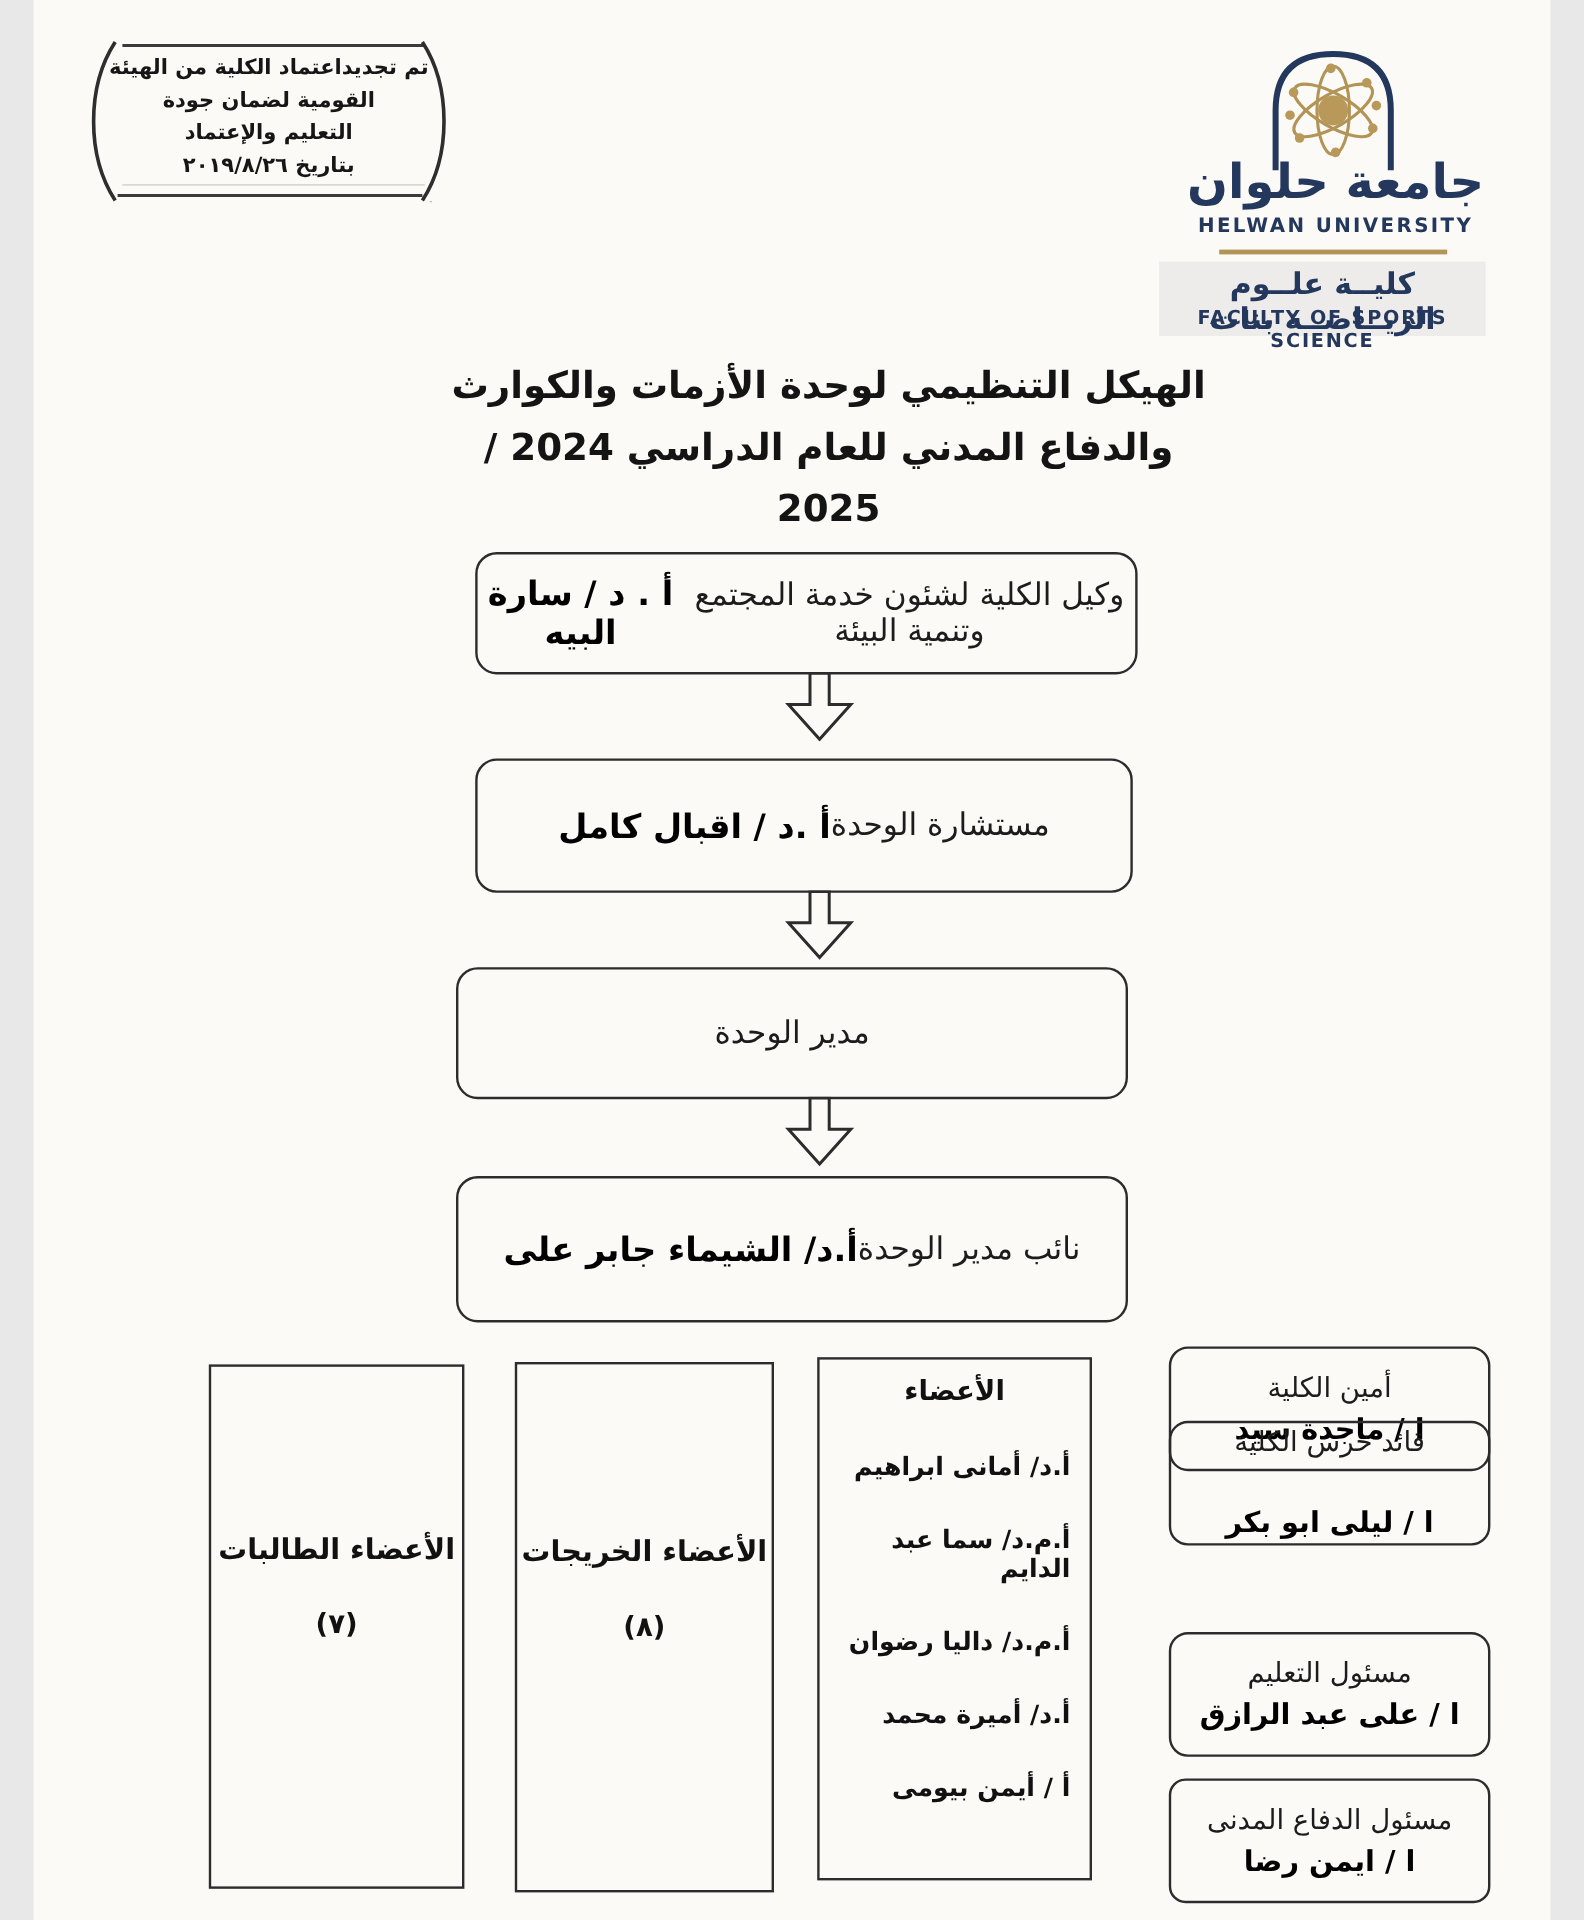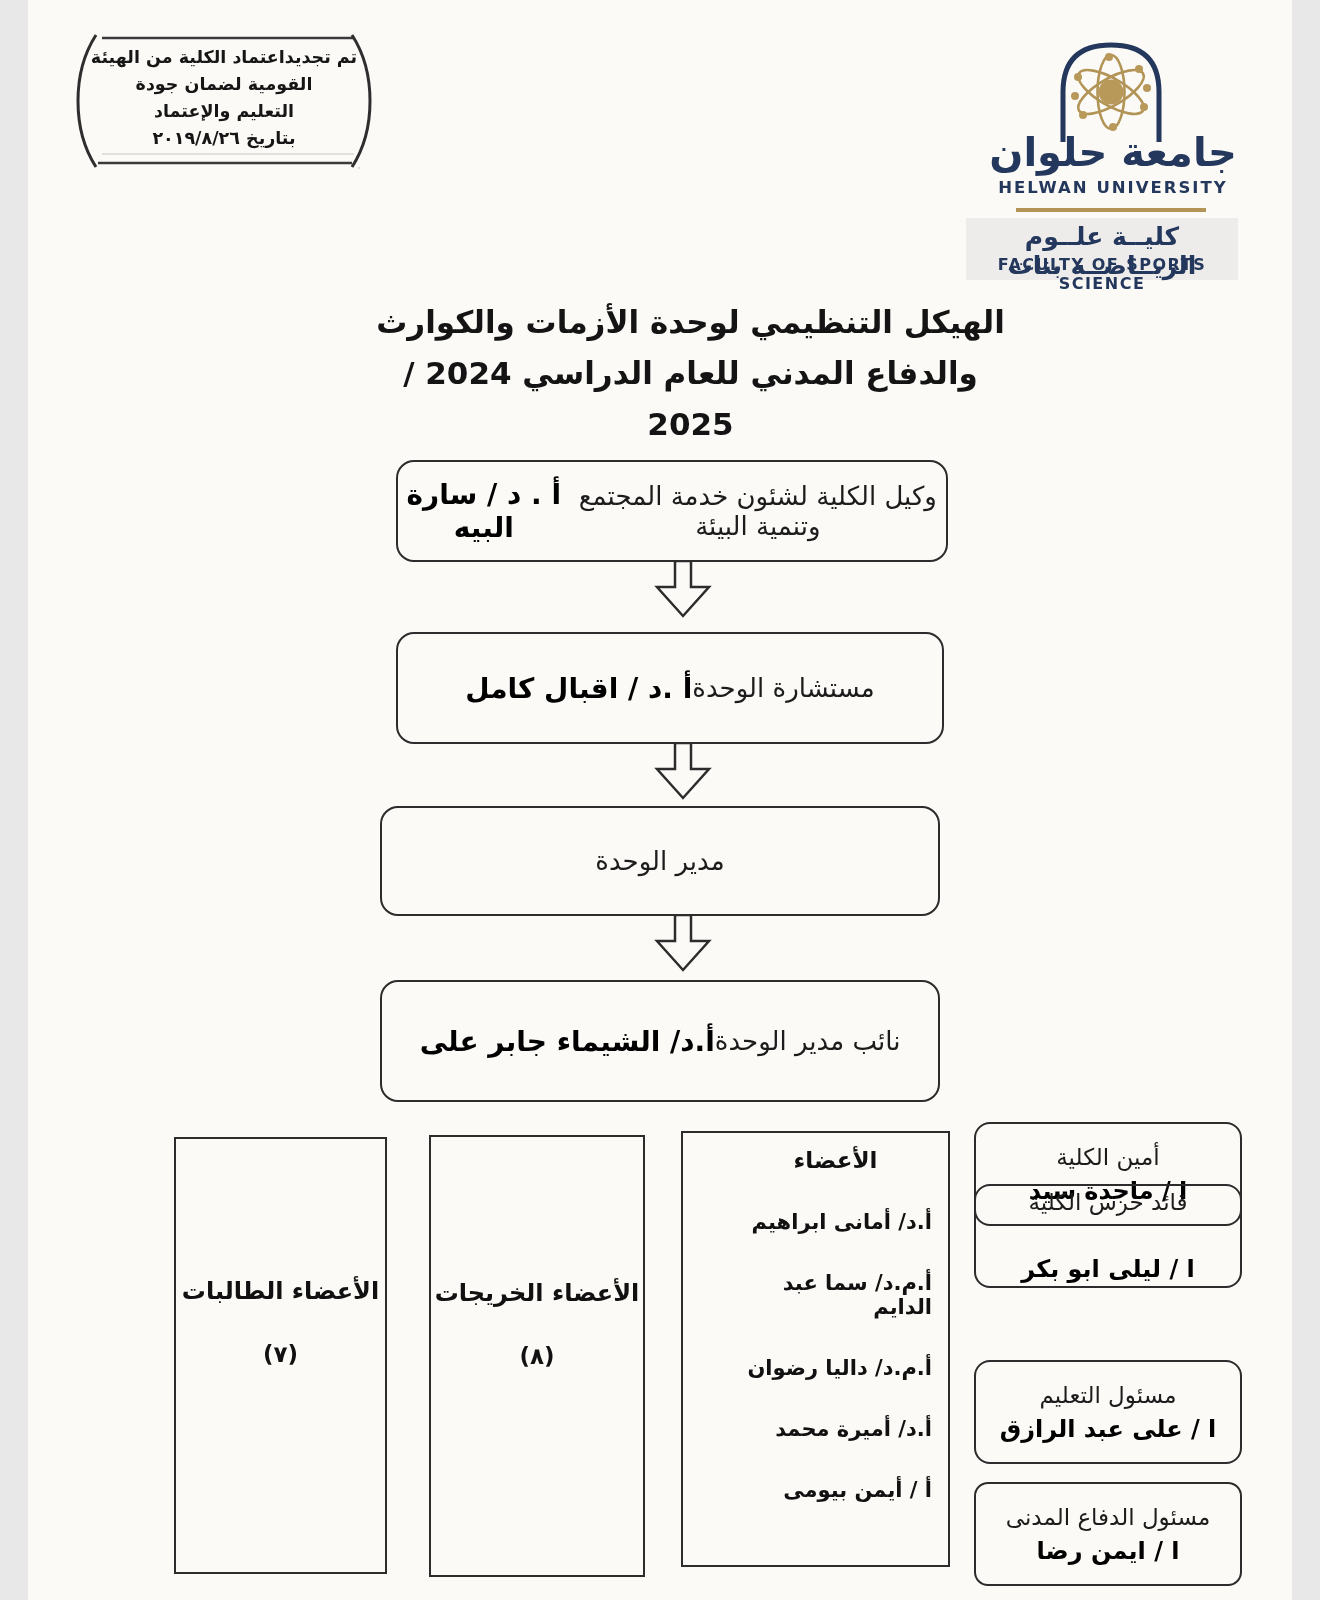--- a/index.html
+++ b/index.html
@@ -51,21 +51,21 @@
   .rectbox{border:2.5px solid #2c2c2c;display:flex;flex-direction:column;
     align-items:center;justify-content:center;text-align:center;row-gap:36px;}
   .rectbox .glabel{font-size:24px;font-weight:700;color:#111;}
   .rectbox .gcount{font-size:23px;font-weight:700;color:#111;}
   #students-box{left:146px;top:1137px;width:209px;height:433px;}
   #students-box .inner{transform:translateY(-34px);display:flex;flex-direction:column;row-gap:36px;}
   #grads-box{left:401px;top:1135px;width:212px;height:438px;}
   #grads-box .inner{transform:translateY(-32px);display:flex;flex-direction:column;row-gap:36px;}
 
   #members-box{left:653px;top:1131px;width:225px;height:432px;
-    border:2.5px solid #2c2c2c;direction:rtl;padding-left:40px;}
+    border:2.5px solid #2c2c2c;direction:rtl;}
   .members-header{margin-top:14px;text-align:center;font-size:23px;font-weight:700;color:#111;}
   .member-name{margin-top:37px;padding-right:16px;text-align:right;
     font-size:21px;font-weight:700;color:#111;}
 
   
   .official{border:2.5px solid #2c2c2c;border-radius:16px;
     display:flex;flex-direction:column;justify-content:center;align-items:center;
     text-align:center;row-gap:7px;left:946px;width:264px;height:100px;}
   .official .orole{font-size:23px;color:#1c1c1c;}
   .official .oname{font-size:24px;font-weight:700;color:#000;}

